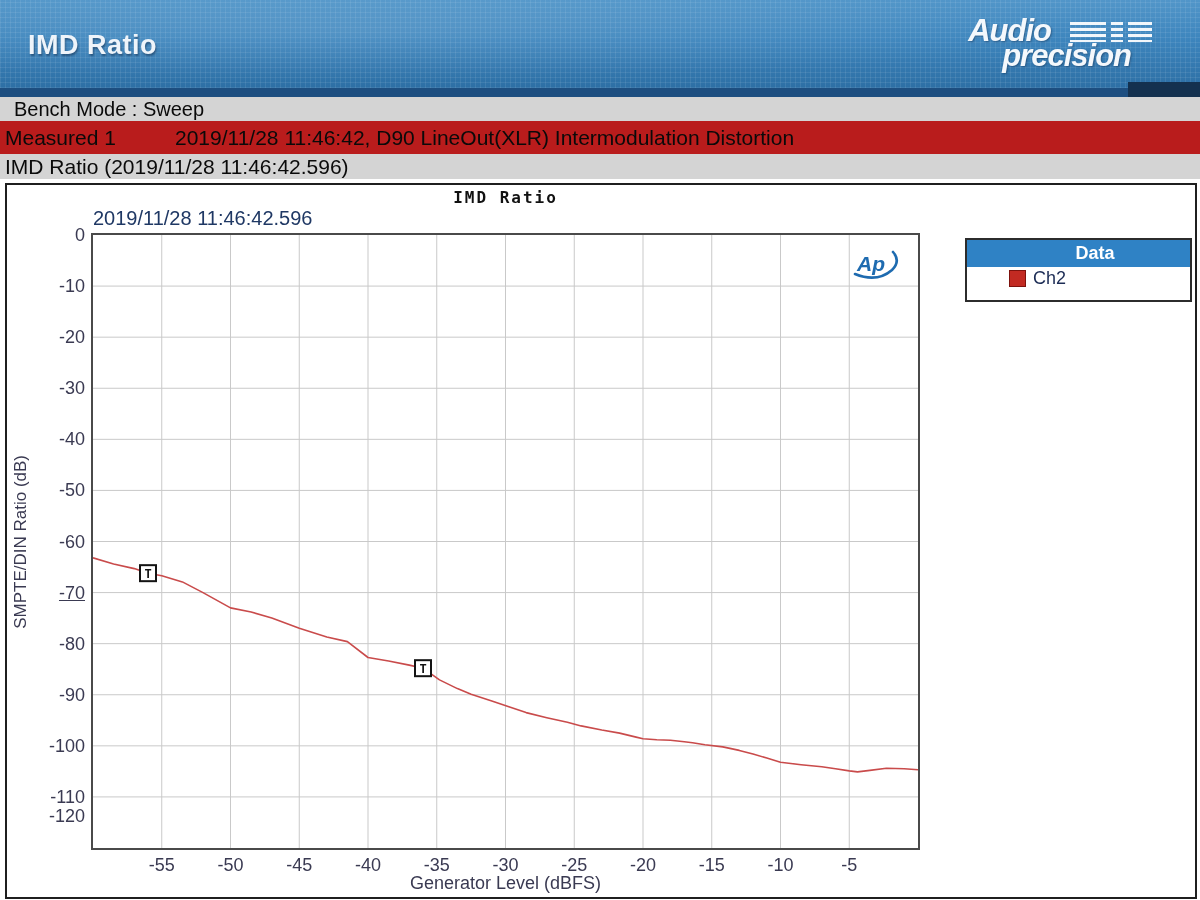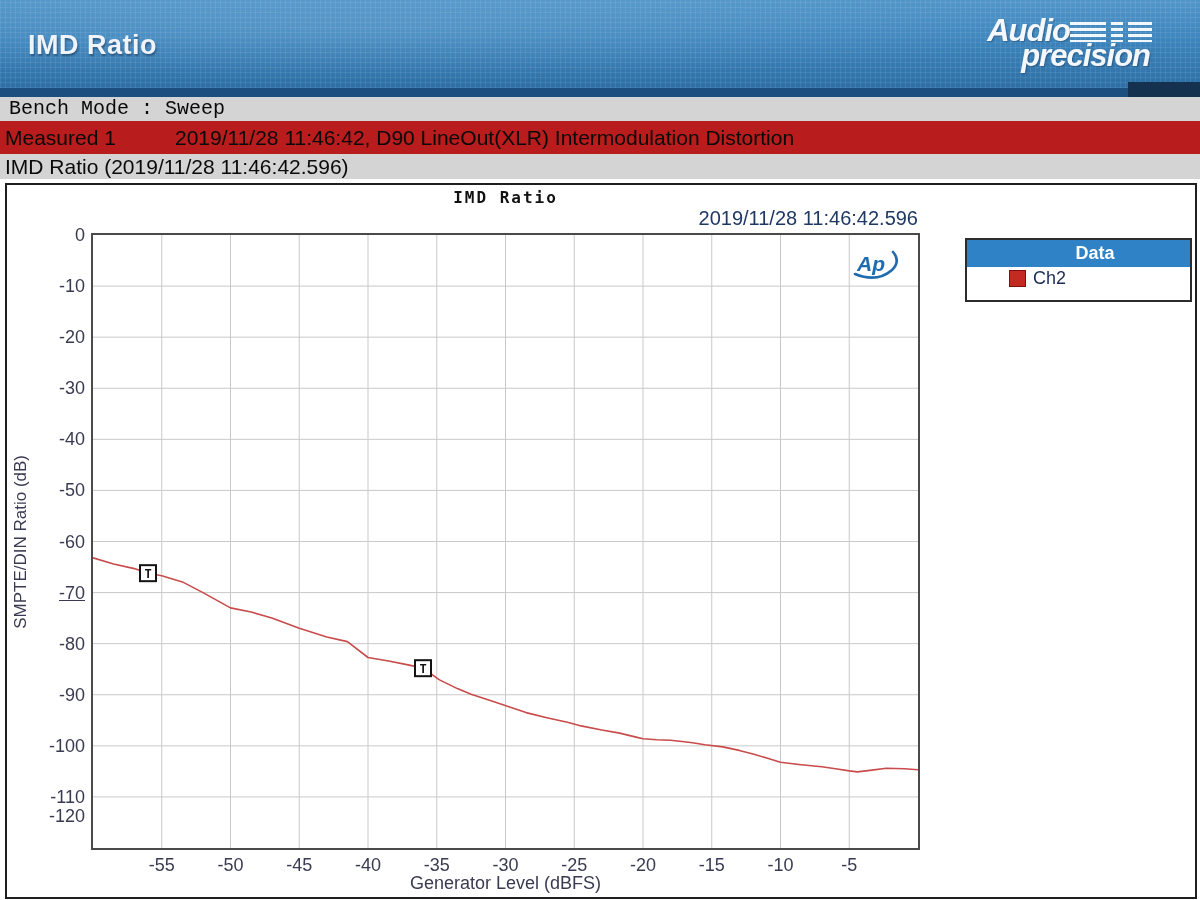--- a/index.html
+++ b/index.html
@@ -18,46 +18,46 @@
   }
   .banner-title{
     position:absolute;left:28px;top:30px;font-size:27px;font-weight:bold;
     color:#eef4fa;letter-spacing:.5px;text-shadow:1px 2px 2px rgba(10,30,60,.45);
   }
   .ap-logo-block{
     position:absolute;right:48px;top:16px;color:#f4f8fc;
     font-weight:bold;font-style:italic;letter-spacing:-1px;
     text-shadow:1px 1px 2px rgba(10,30,60,.4);
   }
-  .logo-row1{display:flex;align-items:center;gap:0;font-size:31px;line-height:30px;}
+  .logo-row1{display:flex;align-items:center;gap:19px;font-size:31px;line-height:30px;}
   .logo-bars{display:flex;gap:5px;height:20px;margin-top:2px;}
   .logo-bars .seg{background:repeating-linear-gradient(180deg,#f2f7fb 0 3px,rgba(0,0,0,0) 3px 6px);}
   .seg1{width:36px;} .seg2{width:12px;} .seg3{width:24px;}
   .logo-row2{font-size:31px;line-height:24px;margin-left:34px;margin-top:-2px;}
   .navy-strip{position:absolute;left:0;top:88px;width:1200px;height:9px;background:#1d4e80;}
   .navy-block{position:absolute;left:1128px;top:82px;width:72px;height:17px;background:#14314f;}
   
   .row{position:absolute;left:0;width:1200px;color:#0a0a0a;}
-  .row-bench{top:97px;height:24px;background:#d4d4d4;font-size:20px;line-height:24px;padding-left:9px;box-sizing:border-box;font-family:Liberation Mono, monospace;}
+  .row-bench{top:97px;height:24px;background:#d4d4d4;font-size:20px;line-height:24px;padding-left:14px;box-sizing:border-box;}
   .row-measured{top:121px;height:33px;background:#b91c1c;font-size:21px;line-height:33px;}
   .row-measured .lbl{position:absolute;left:5px;}
   .row-measured .val{position:absolute;left:175px;}
   .row-result{top:154px;height:25px;background:#d4d4d4;font-size:21px;line-height:25px;padding-left:5px;box-sizing:border-box;}
   
   .chart-panel{
     position:absolute;left:5px;top:183px;width:1188px;height:712px;
     background:#fff;border:2px solid #1f1f1f;
   }
   .chart-title{
     position:absolute;left:86px;top:3px;width:825px;text-align:center;
     font-family:"DejaVu Sans Mono",monospace;font-weight:bold;font-size:16px;
     letter-spacing:2px;color:#111;
   }
   .chart-timestamp{
-    position:absolute;left:86px;top:22px;width:825px;text-align:right;
+    position:absolute;left:86px;top:22px;width:825px;
     font-size:20px;color:#1f3864;
   }
   .plot{position:absolute;left:86px;top:50px;width:825px;height:613px;}
   .plot-border{position:absolute;left:-2px;top:-2px;width:829px;height:617px;
     border:2px solid #4a4a4a;box-sizing:border-box;pointer-events:none;}
   .tick{position:absolute;font-size:18px;color:#3a3a52;}
   .ytick{width:70px;left:8px;text-align:right;height:22px;line-height:22px;}
   .xtick{width:60px;text-align:center;top:669px;height:22px;line-height:22px;}
   .xaxis-title{position:absolute;left:86px;top:688px;width:825px;text-align:center;
     font-size:18px;color:#3a3a52;}

